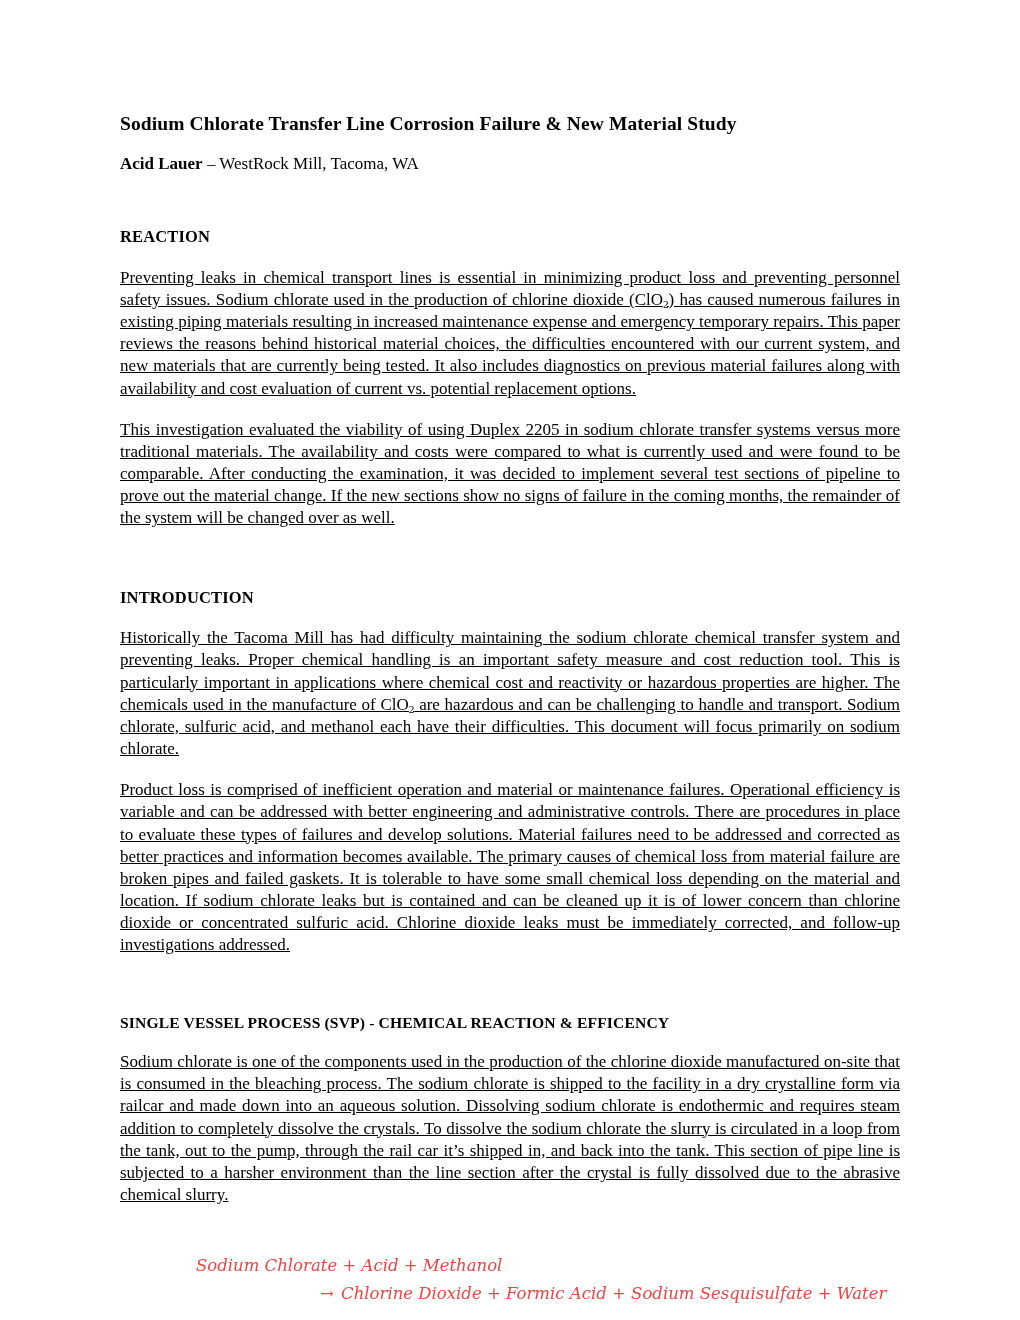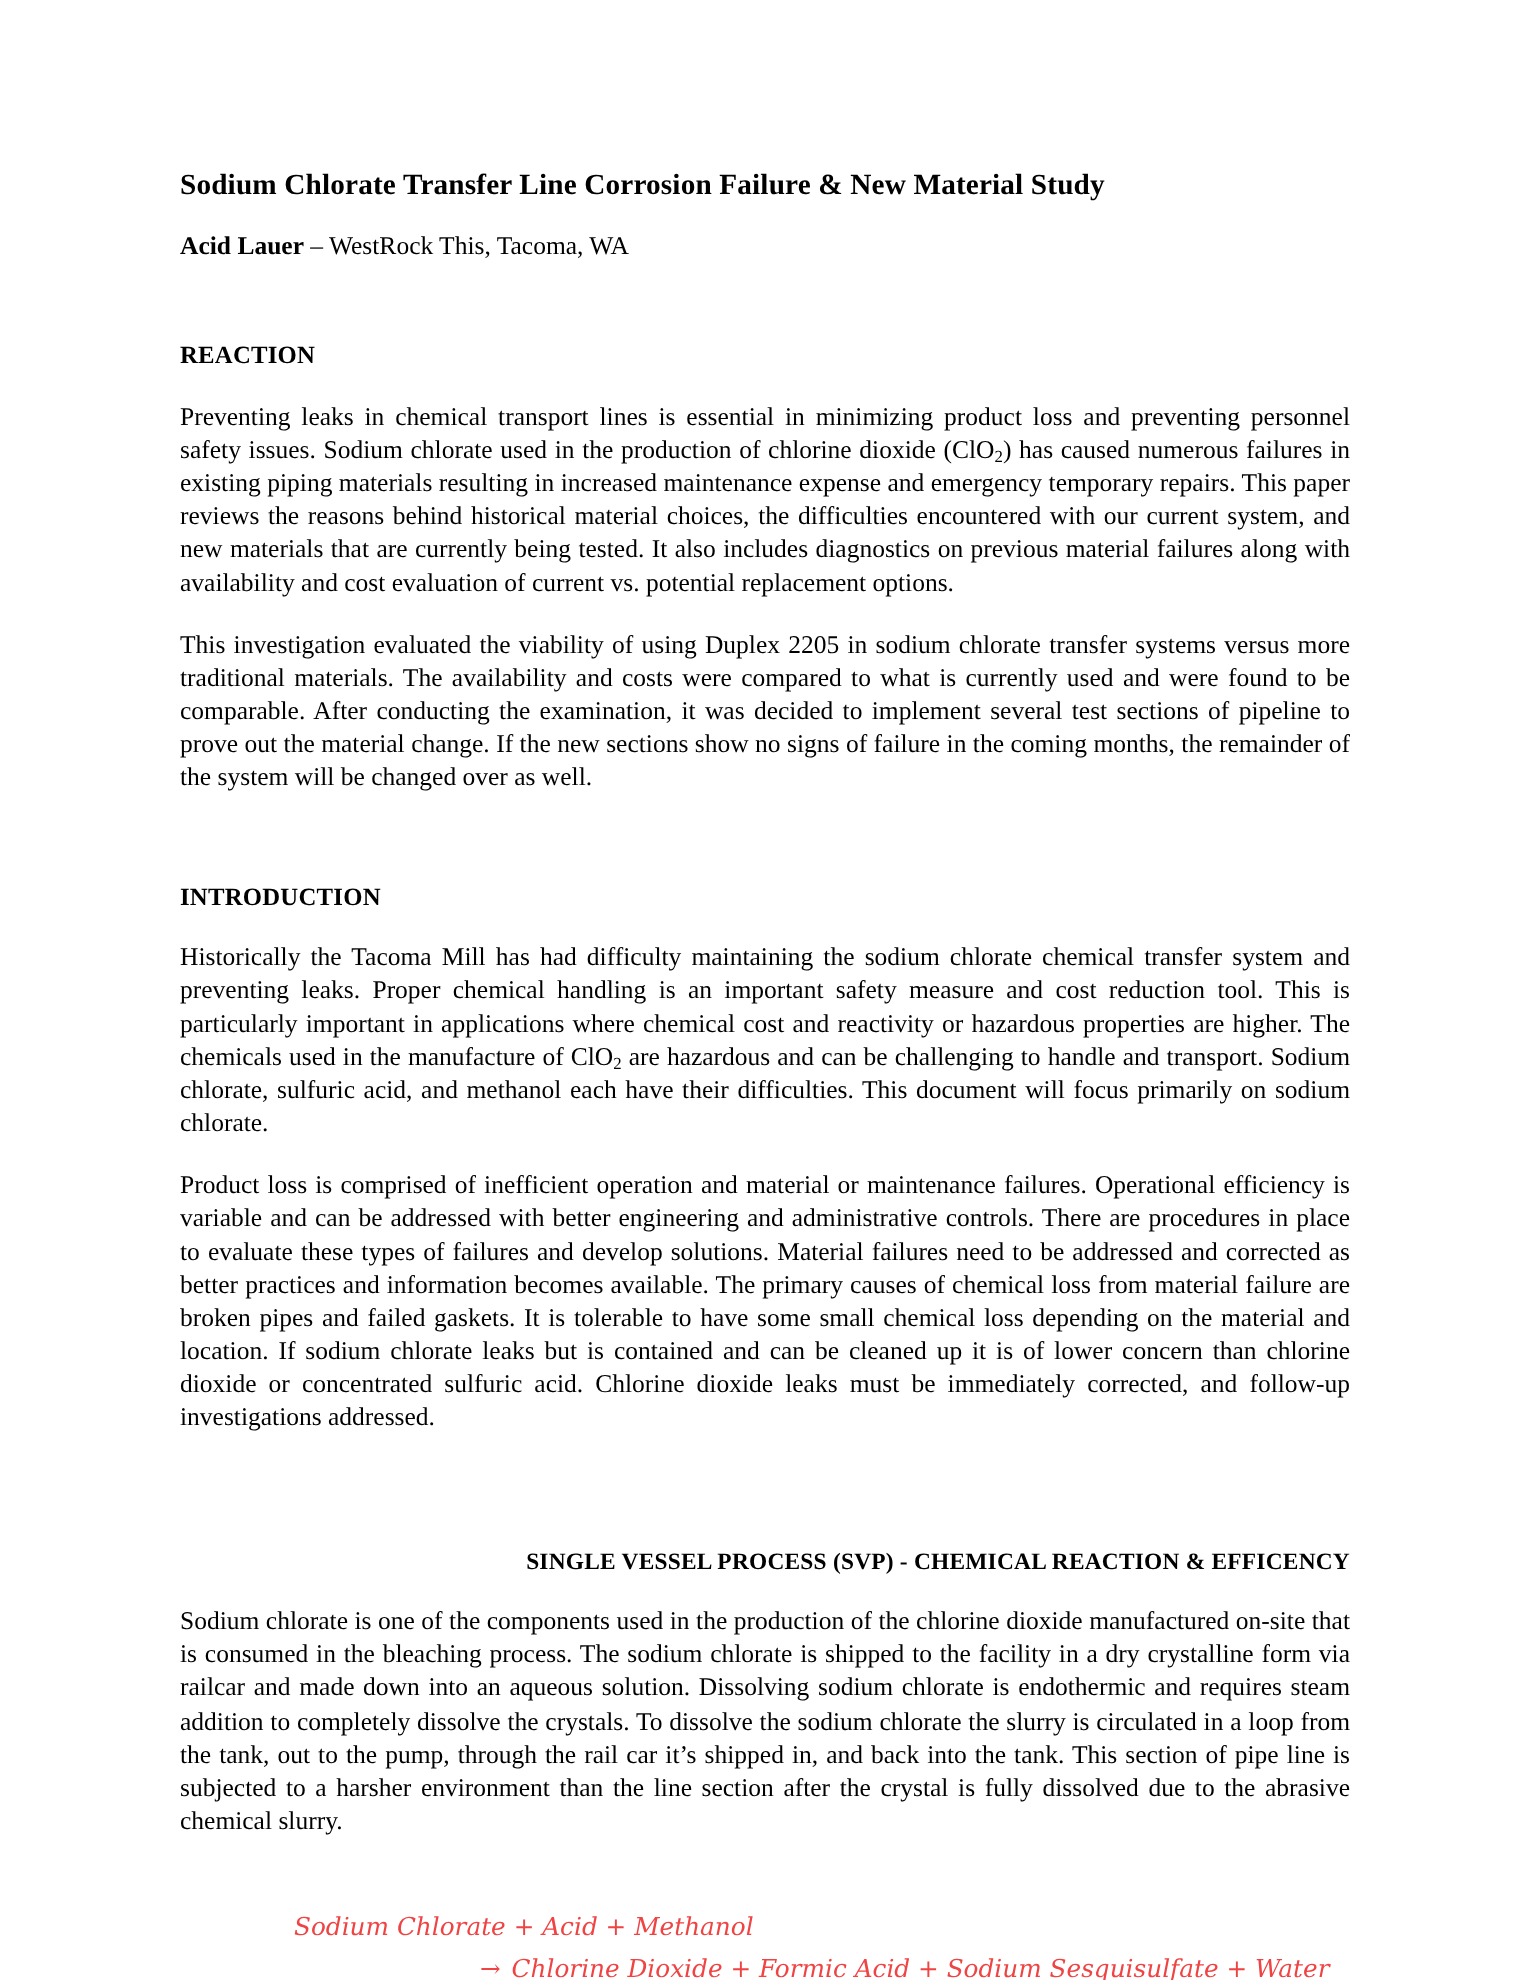--- a/index.html
+++ b/index.html
@@ -56,30 +56,31 @@
 
   
   .section-heading {
     font-size: 16.5px;
     font-weight: bold;
     letter-spacing: 0.15px;
     line-height: 1.25;
   }
   .section-heading.abstract   { margin-top: 52px; }
   .section-heading.intro      { margin-top: 58px; }
-  .section-heading.svp        { margin-top: 75px; font-size: 15.6px; text-align: right; }
+  .section-heading.svp        { margin-top: 56px; font-size: 15.6px; }
 
   
   p.body {
     font-size: 17px;
     line-height: 1.305;
     text-align: justify;
     text-justify: inter-word;
     margin: 19px 0 0 0;
     hyphens: none;
+    text-decoration: underline;
   }
 
   sub {
     font-size: 0.66em;
     line-height: 0;
     vertical-align: -0.26em;
   }
 
   
   .equation-block {
@@ -109,21 +110,21 @@
 </style>
 </head>
 <body>
 
 <div class="page">
   <div class="content">
 
     <h1 class="doc-title">Sodium Chlorate Transfer Line Corrosion Failure &amp; New Material Study</h1>
 
     <div class="author-line">
-      <span class="author-name">Acid Lauer</span><span> – </span><span>WestRock This, Tacoma, WA</span>
+      <span class="author-name">Acid Lauer</span><span> – </span><span>WestRock Mill, Tacoma, WA</span>
     </div>
 
     <div class="section-heading abstract">REACTION</div>
 
     <p class="body"><span>Preventing leaks in chemical transport lines is essential in minimizing product loss and preventing personnel safety issues.  Sodium chlorate used in the production of chlorine dioxide (ClO</span><sub>2</sub><span>) has caused numerous failures in existing piping materials resulting in increased maintenance expense and emergency temporary repairs.  This paper reviews the reasons behind historical material choices, the difficulties encountered with our current system, and new materials that are currently being tested.  It also includes diagnostics on previous material failures along with availability and cost evaluation of current vs. potential replacement options.</span></p>
 
     <p class="body">This investigation evaluated the viability of using Duplex 2205 in sodium chlorate transfer systems versus more traditional materials.  The availability and costs were compared to what is currently used and were found to be comparable.  After conducting the examination, it was decided to implement several test sections of pipeline to prove out the material change.  If the new sections show no signs of failure in the coming months, the remainder of the system will be changed over as well.</p>
 
     <div class="section-heading intro">INTRODUCTION</div>
 

